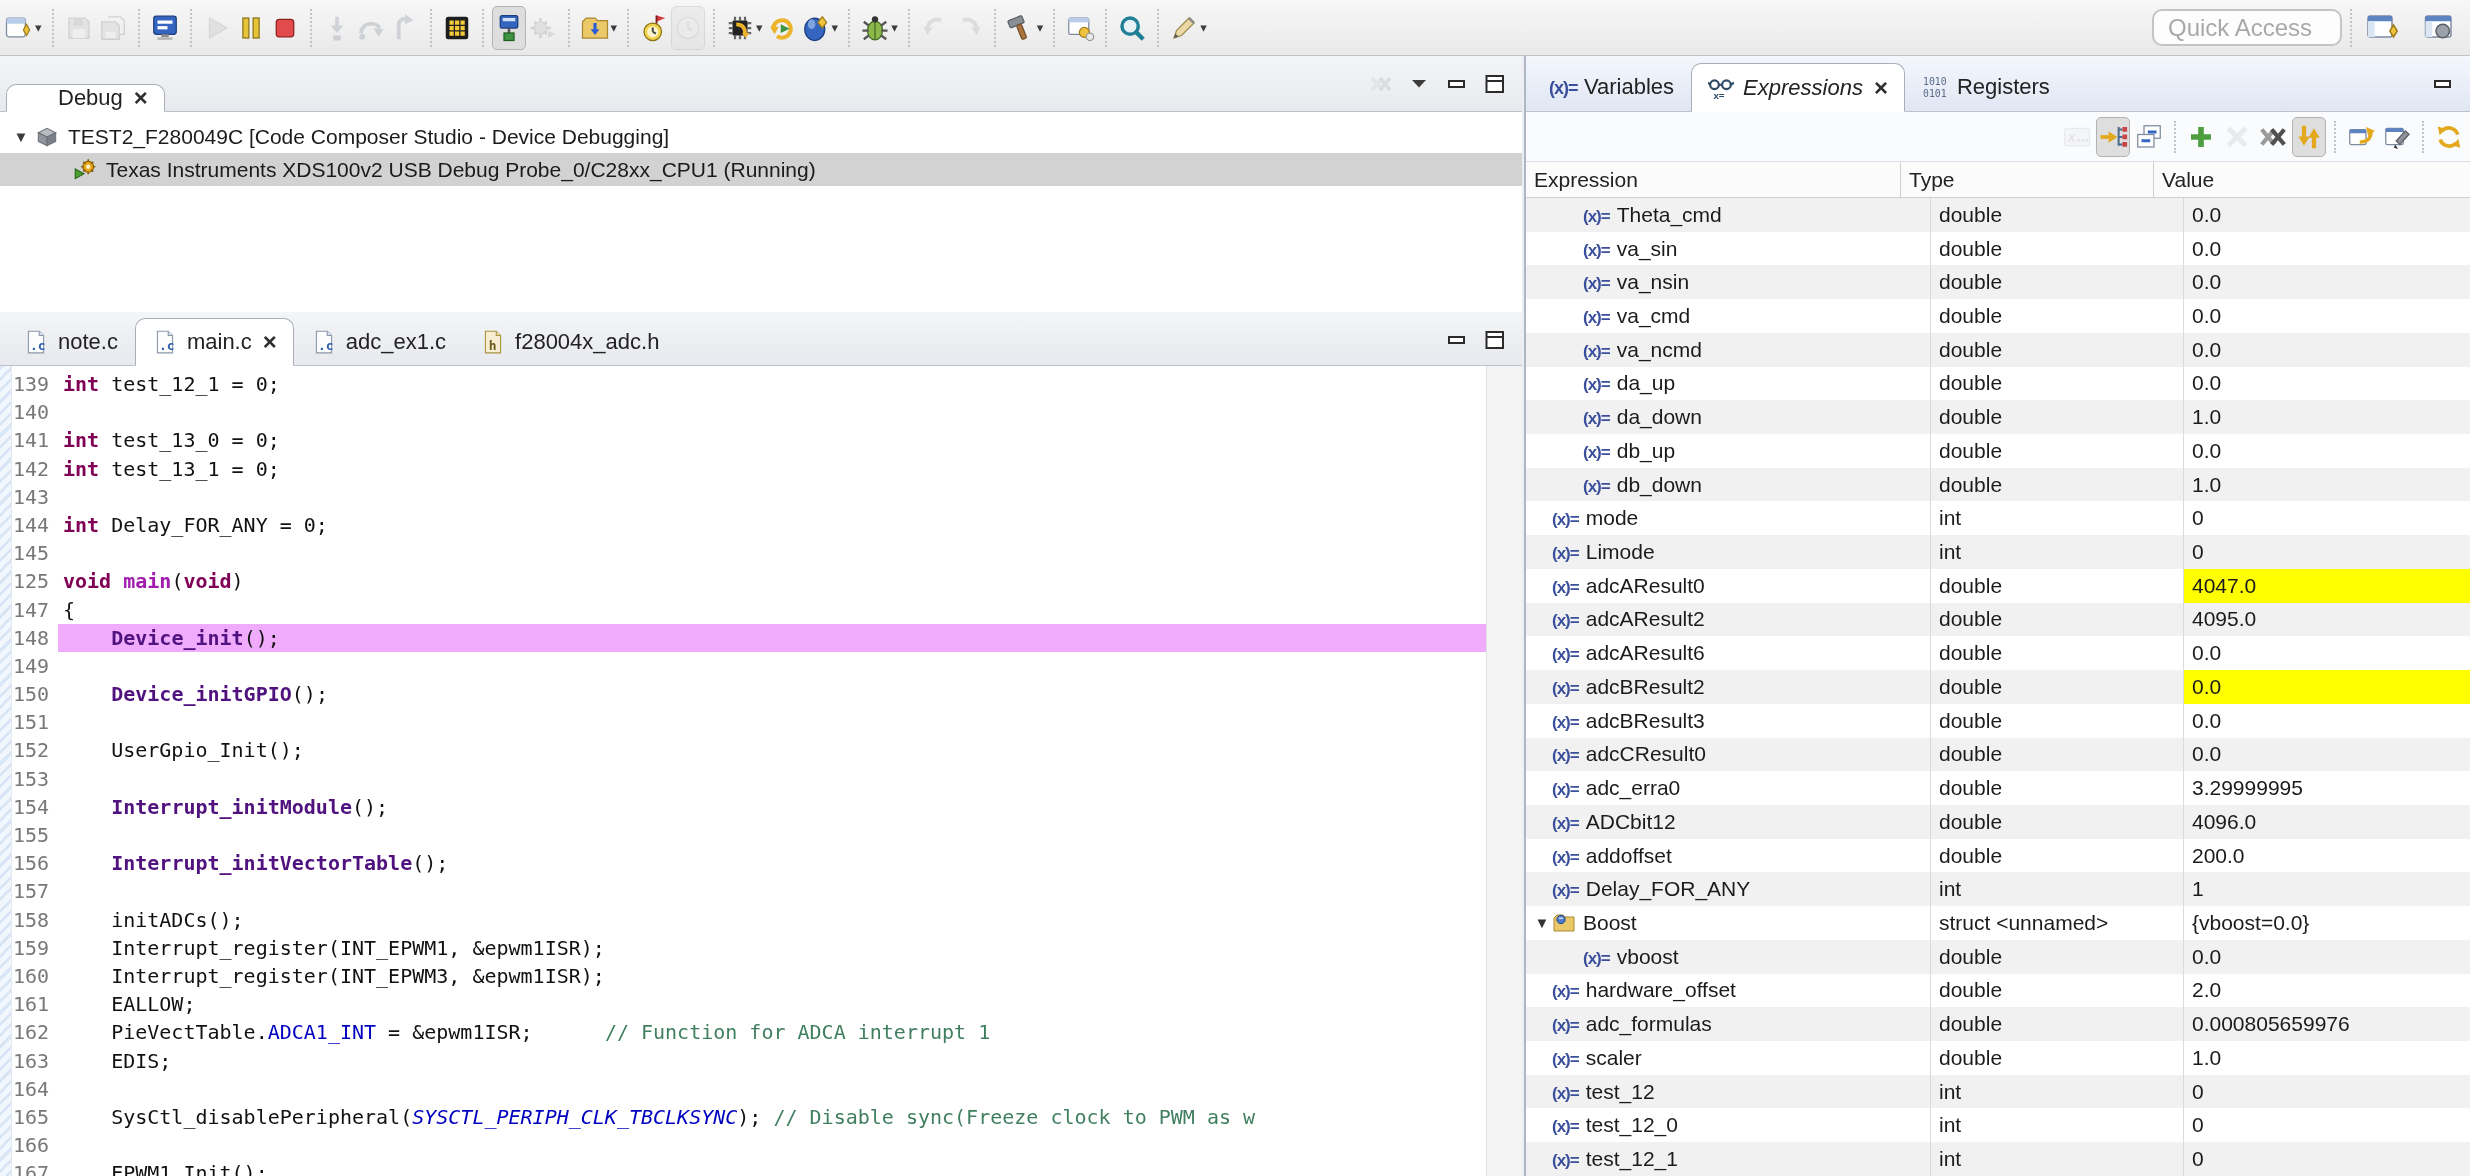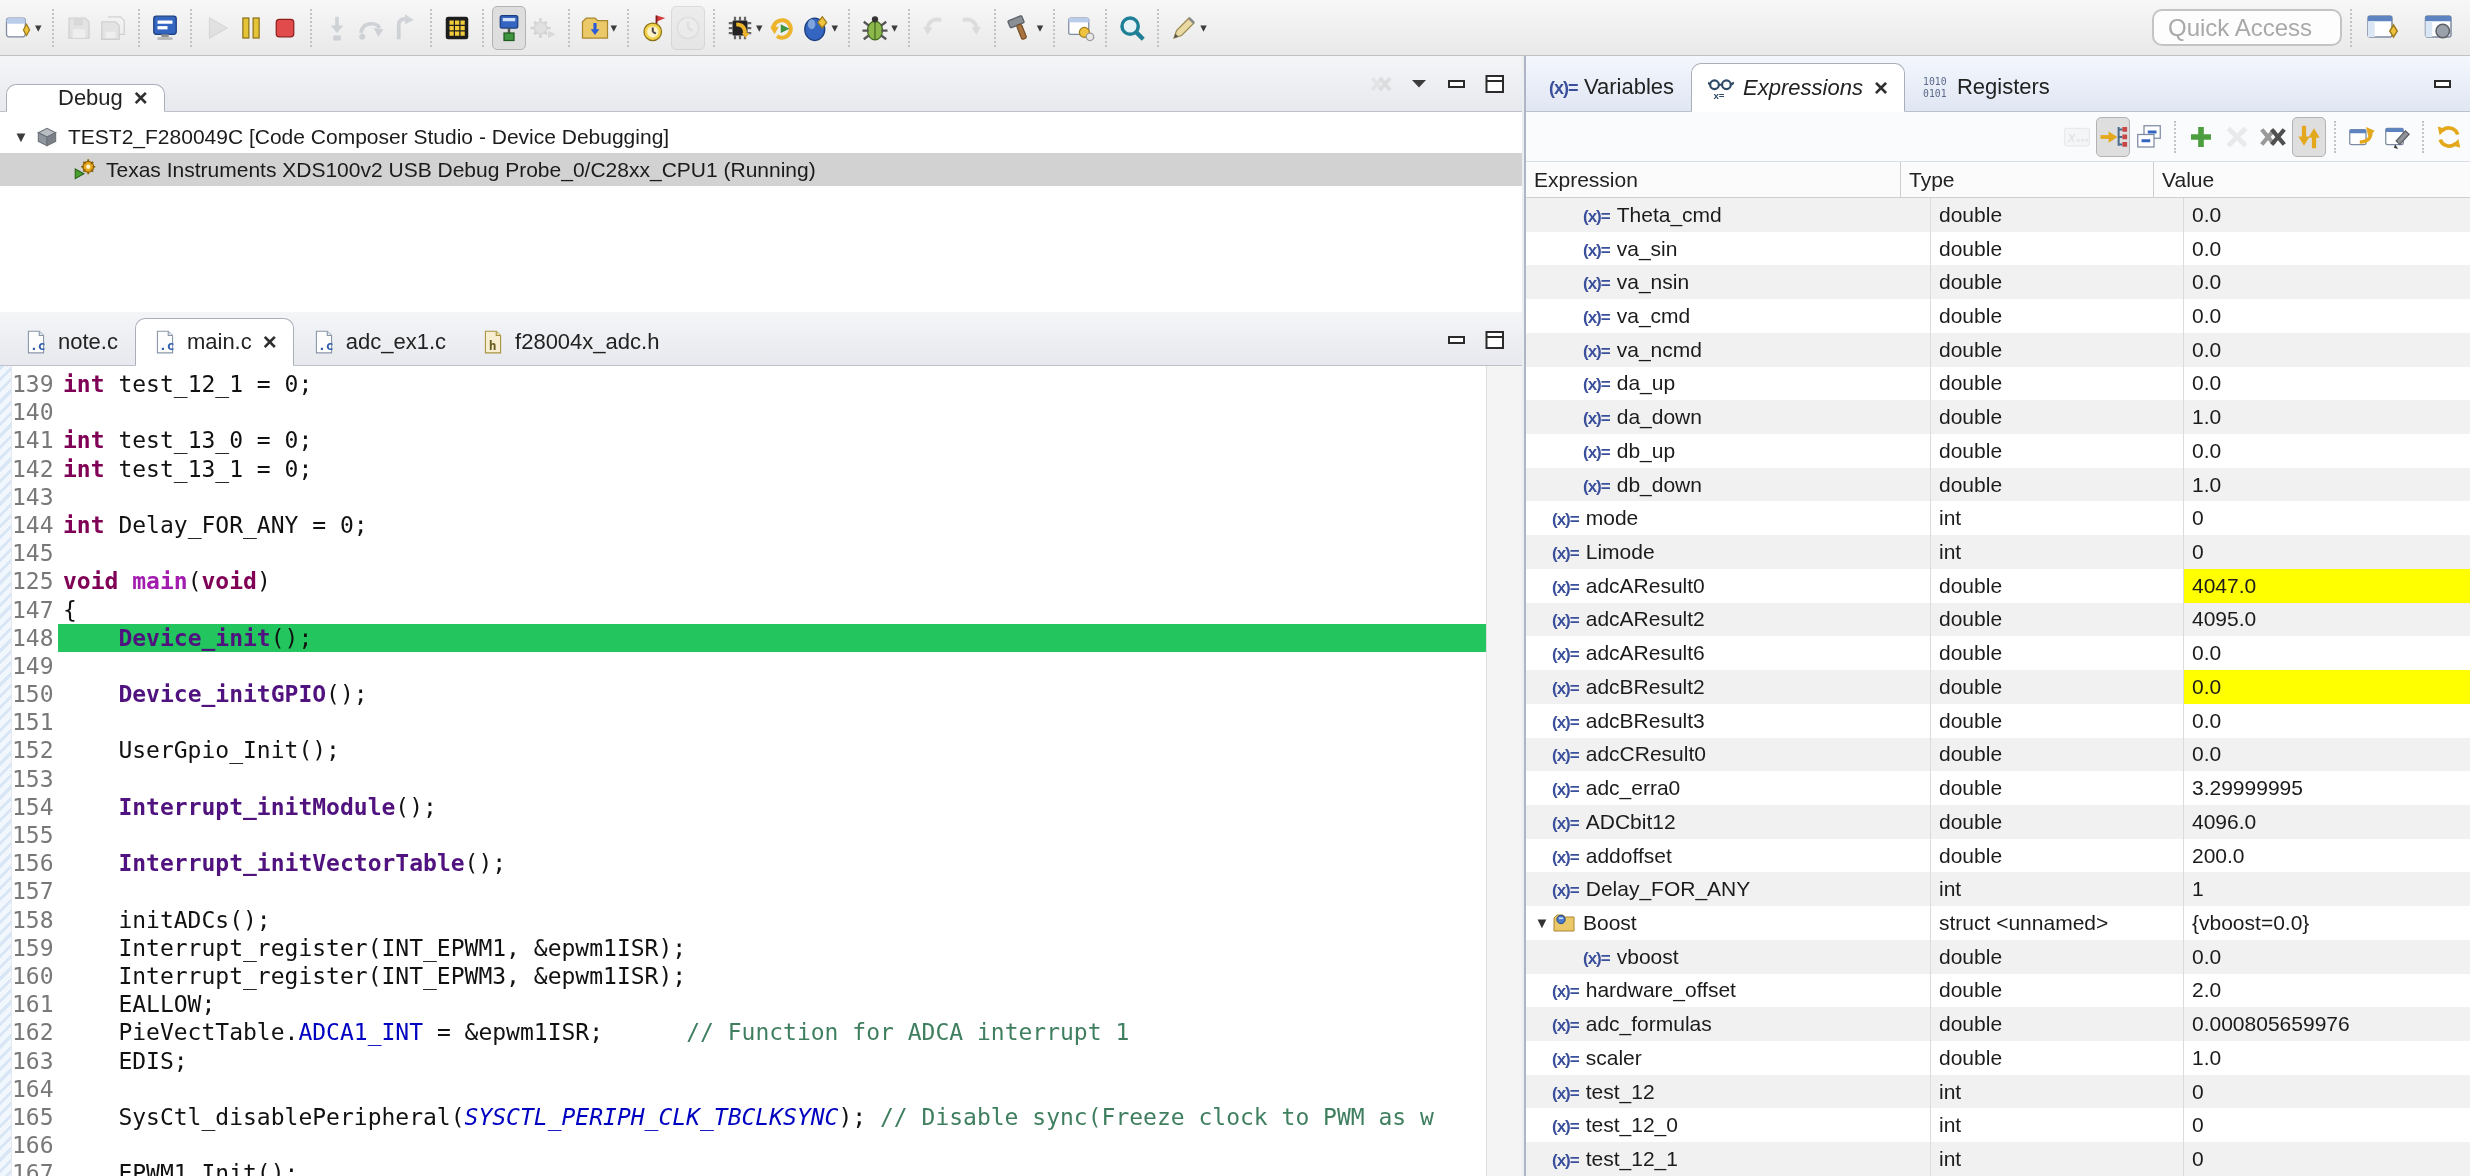--- a/index.html
+++ b/index.html
@@ -39,27 +39,27 @@
 .dtree{padding-top:8px}
 .drow{height:33px;display:flex;align-items:center;font-size:21px;white-space:nowrap;padding-left:8px}
 .drow .twist{width:26px;font-size:15px;color:#3c3c3c;text-align:center}
 .drow .ic{width:26px;height:26px;margin-right:8px}
 .drow.selected{background:#d2d2d2}
 .ind1{padding-left:72px}
 
 
 .editor-view{position:absolute;top:312px;left:0;width:1522px;height:864px;background:#fff}
 .editor-view .vtabbar{height:54px;padding-top:6px}
-.code-wrap{position:absolute;top:54px;left:0;right:36px;bottom:0;overflow:hidden;font-family:"DejaVu Sans Mono",monospace;font-size:23px;line-height:28.2px;background:#fff}
+.code-wrap{position:absolute;top:54px;left:0;right:36px;bottom:0;overflow:hidden;font-family:"DejaVu Sans Mono",monospace;font-size:20px;line-height:28.2px;background:#fff}
 .hatch{position:absolute;left:0;top:0;bottom:0;width:12px;background:repeating-linear-gradient(135deg,#d9e6f6 0 3px,#f2f7fd 3px 8px);border-right:1px solid #e4e9f0}
 .codelines{position:absolute;left:12px;top:4px;right:0}
 .cl{display:flex;height:28.2px;white-space:pre}
 .ln{width:46px;min-width:46px;text-align:right;padding-right:9px;color:#787878}
 .ct{flex:1;padding-left:5px;overflow:hidden}
-.cl.cur .ct{background:#22c55e}
+.cl.cur .ct{background:#f0abfc}
 .k{color:#7f0055;font-weight:bold}
 .f{color:#50127e;font-weight:bold}
 .b{font-weight:bold;color:#a21caf}
 .r{color:#0000c0}
 .m{color:#0000c0;font-style:italic}
 .c{color:#3f7f5f}
 .p{color:#111}
 .scrolltrack{position:absolute;top:54px;right:0;width:36px;bottom:0;background:#f4f4f4;border-left:1px solid #e0e0e0}
 
 

